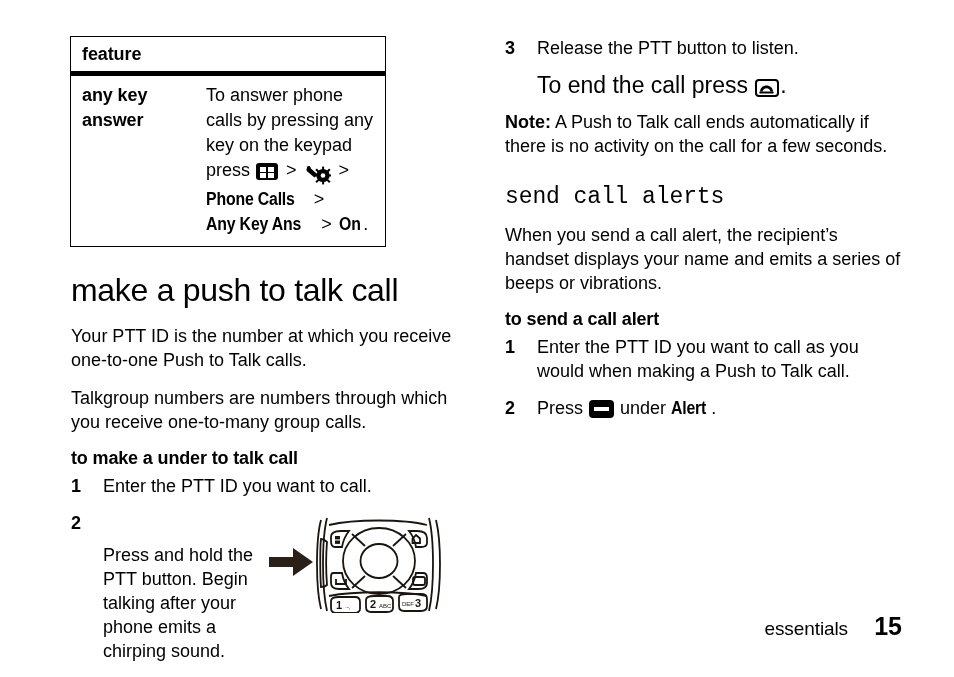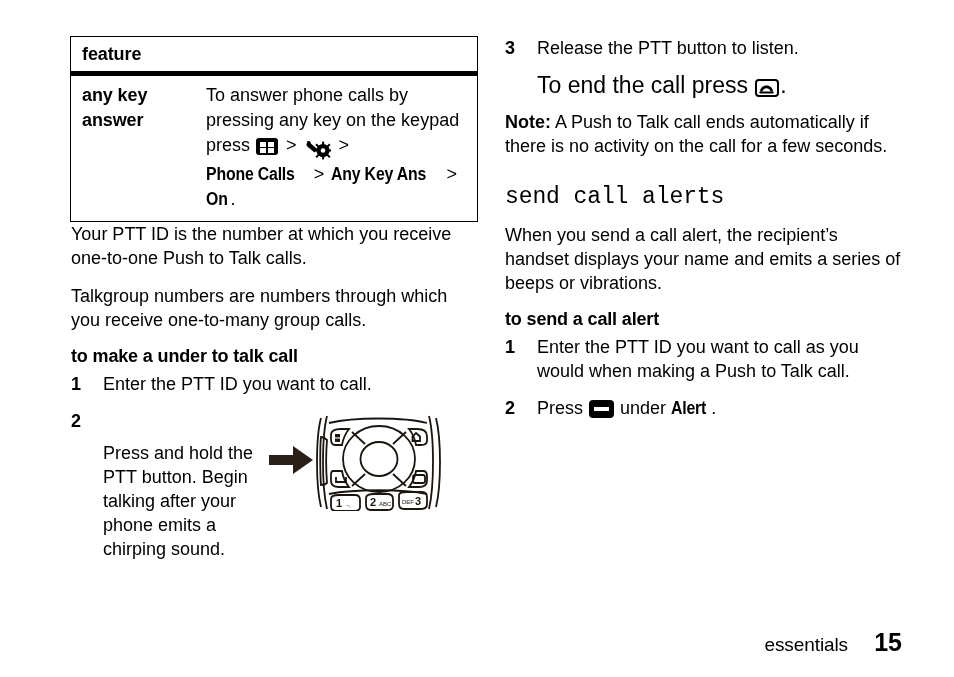--- a/index.html
+++ b/index.html
@@ -30,21 +30,21 @@
   .col-right {
     position: absolute;
     left: 504px;
     top: 36px;
     width: 398px;
   }
 
   
   .feature-table {
     border: 1.5px solid #000;
-    width: 408px;
+    width: 316px;
     box-sizing: border-box;
   }
   .ft-head {
     padding: 7px 9px 6px 11px;
     font-weight: bold;
     font-size: 18px;
     letter-spacing: -0.1px;
   }
   .ft-rule {
     height: 5px;
@@ -206,21 +206,21 @@
     margin-top: 6px;
     position: relative;
     width: 176px;
     height: 96px;
   }
 
   
   .footer {
     position: absolute;
     right: 52px;
-    bottom: 20px;
+    bottom: 36px;
     display: flex;
     align-items: baseline;
     gap: 24px;
   }
   .footer-chapter {
     font-size: 19px;
     letter-spacing: -0.1px;
   }
   .footer-page {
     font-size: 25px;
@@ -267,20 +267,21 @@
           <span class="gt">&gt;</span><br>
           <span class="cond">Phone Calls</span>
           <span class="gt">&gt;</span>
           <span class="cond">Any Key Ans</span>
           <span class="gt">&gt;</span>
           <span class="cond">On</span><span>.</span>
         </div>
       </div>
     </div>
 
+    <h1 class="chapter">make a push to talk call</h1>
 
     <p class="body">Your PTT ID is the number at which you receive one-to-one Push to Talk calls.</p>
     <p class="body">Talkgroup numbers are numbers through which you receive one-to-many group calls.</p>
 
     <h3 class="sub">to make a under to talk call</h3>
 
     <div class="step">
       <div class="step-num">1</div>
       <div class="step-body">Enter the PTT ID you want to call.</div>
     </div>

